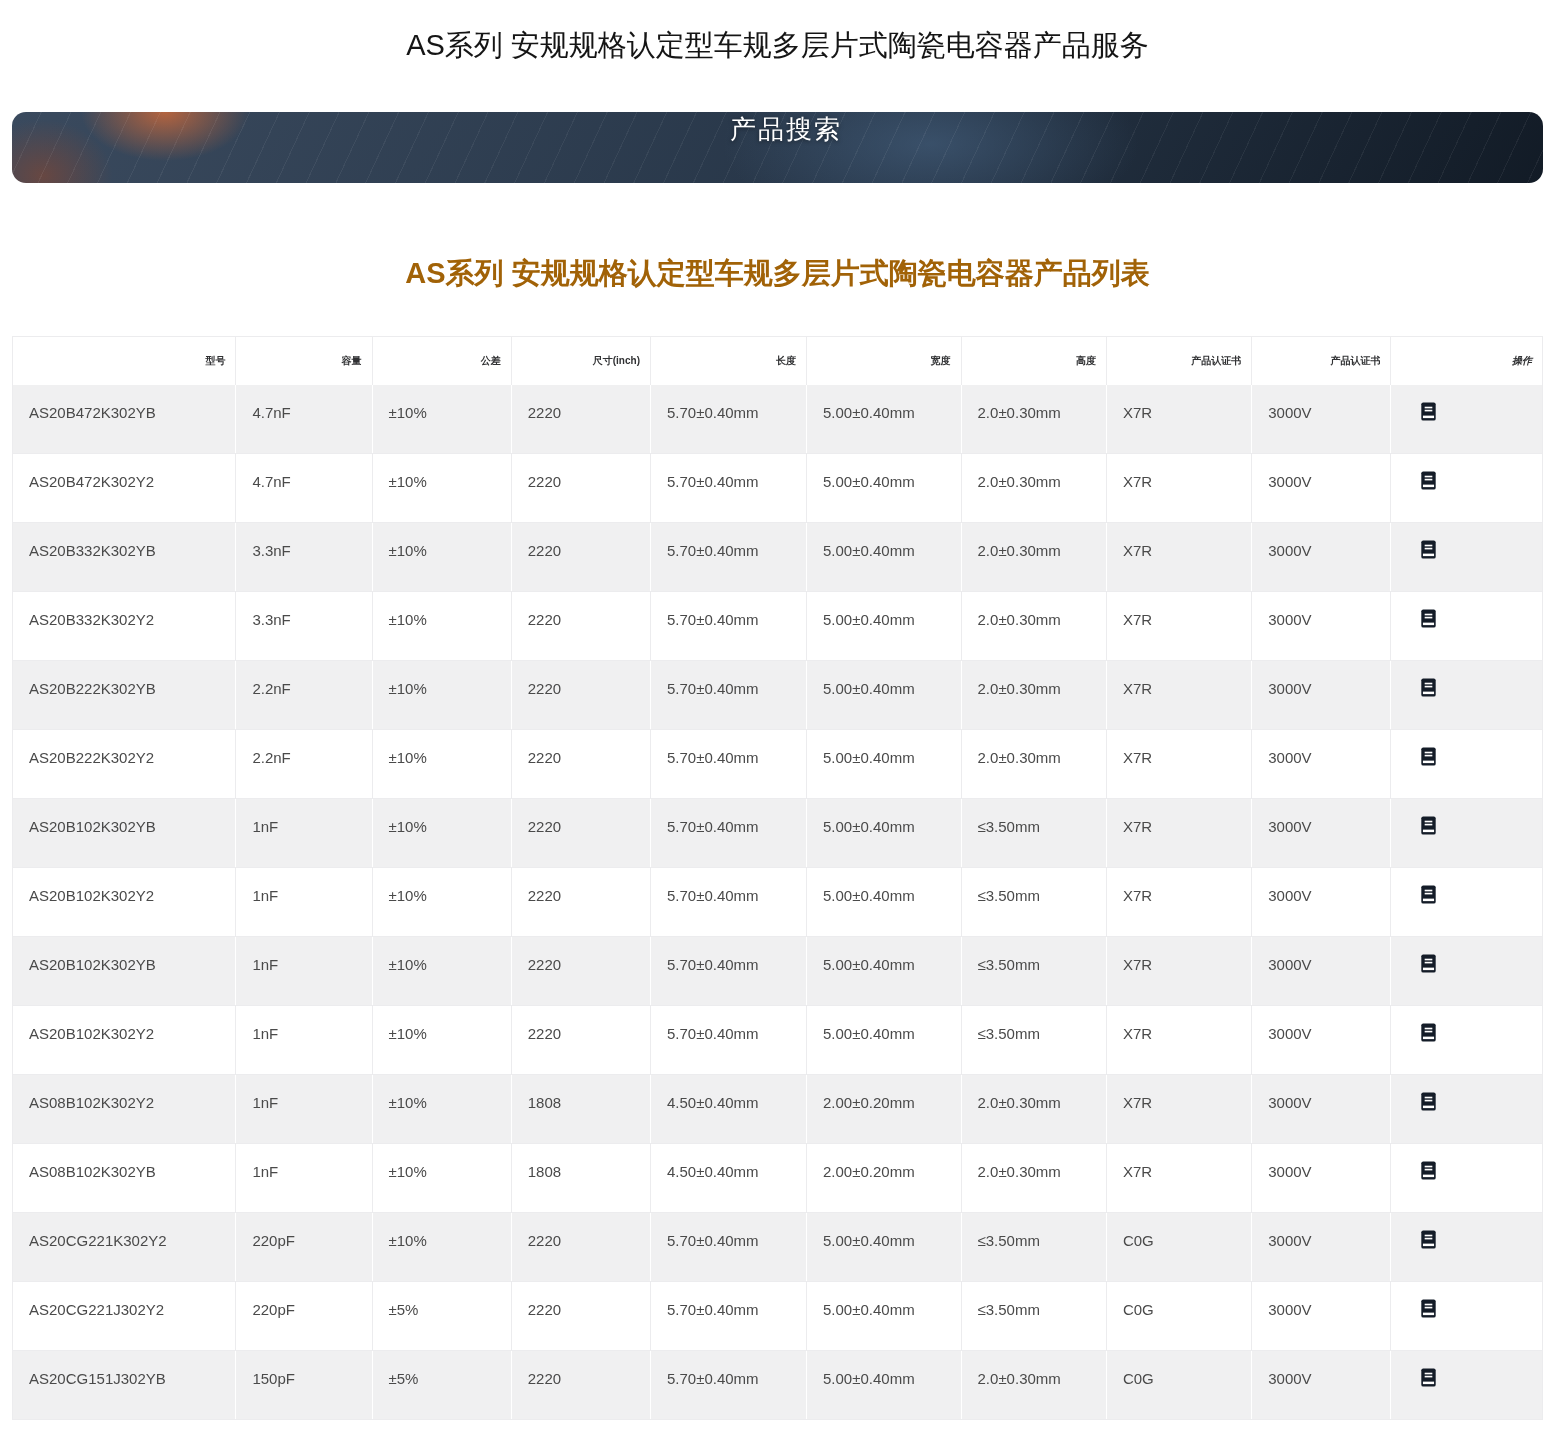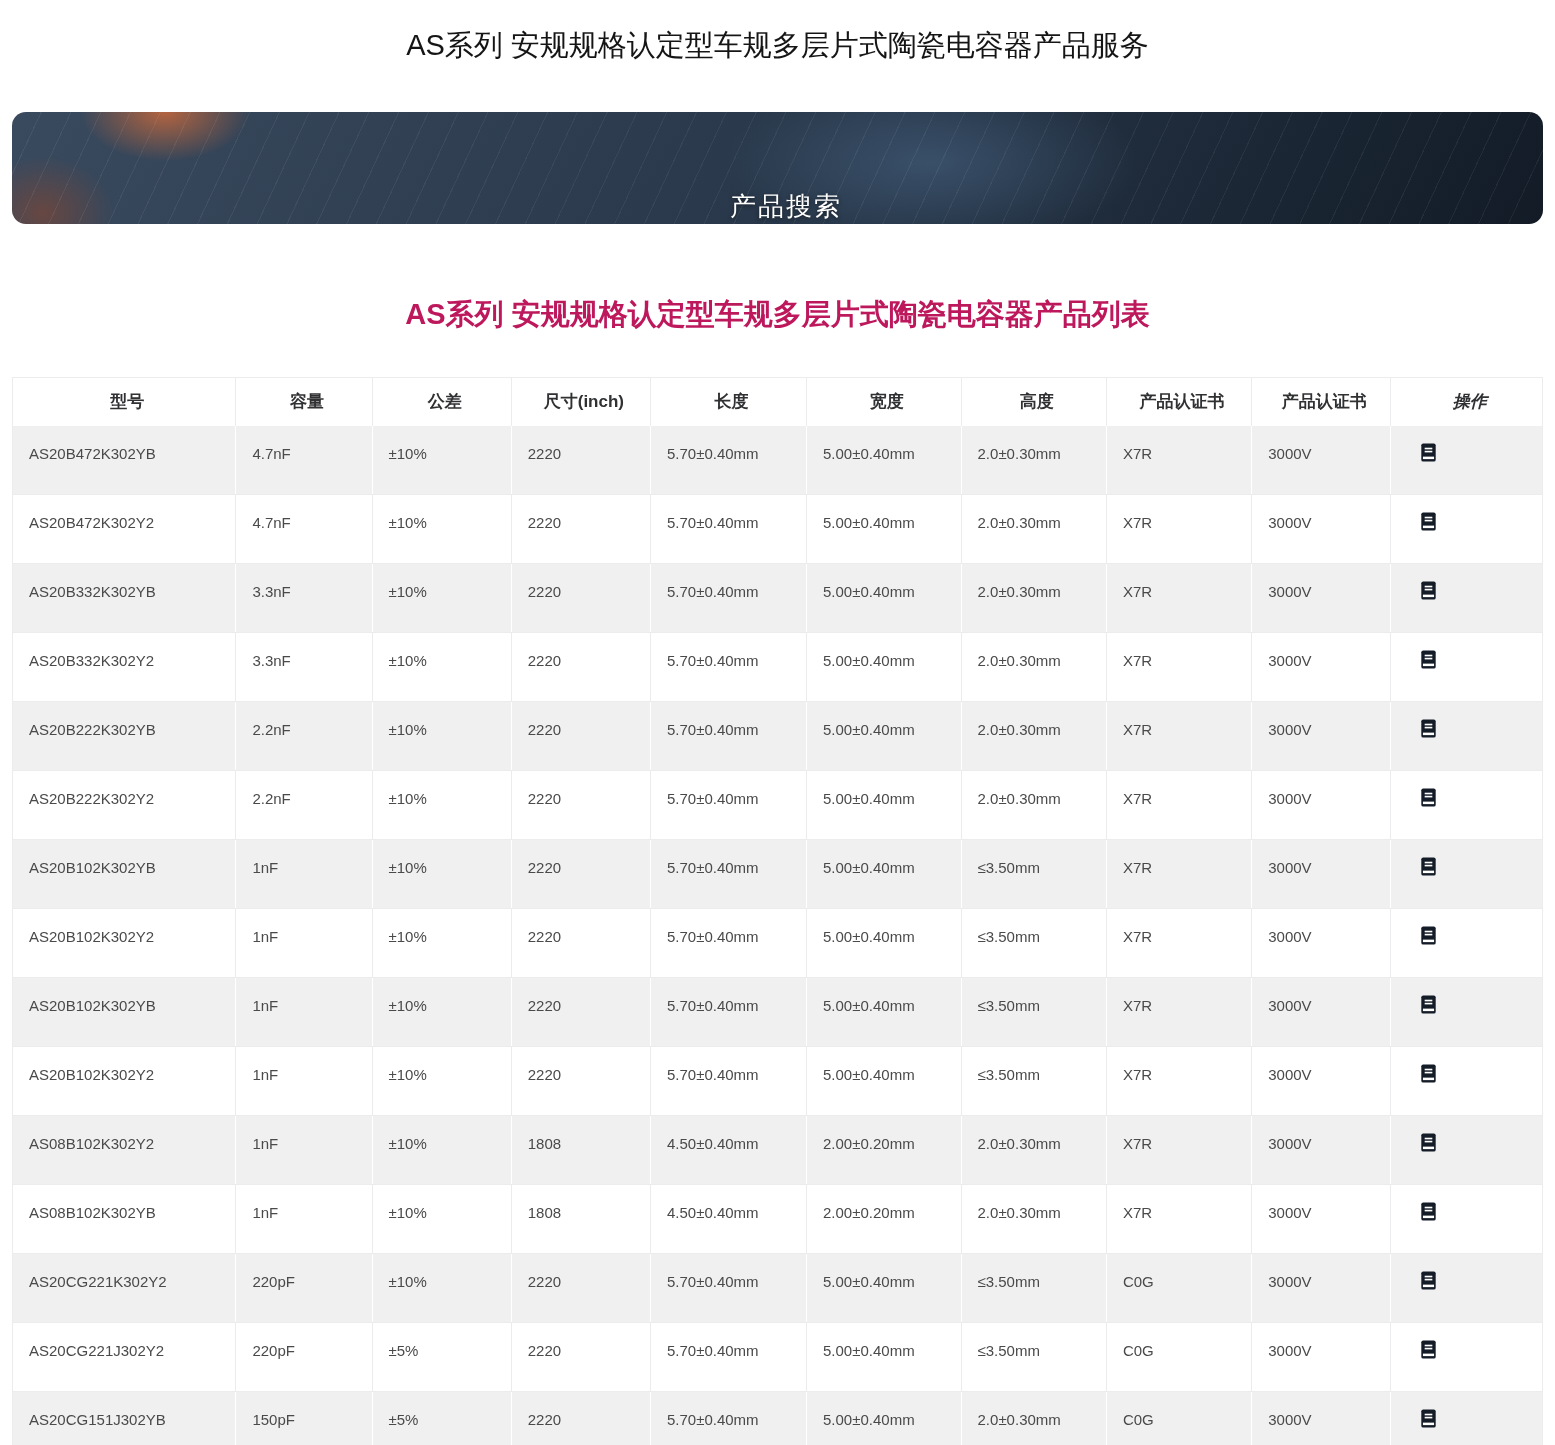--- a/index.html
+++ b/index.html
@@ -18,38 +18,38 @@
     line-height:36px;
     font-weight:normal;
     color:#151515;
   }
   .list-title {
     margin:72px 0 0;
     text-align:center;
     font-size:29px;
     line-height:36px;
     font-weight:bold;
-    color:#be185d;
+    color:#a16207;
   }
 
   
   .banners {
     display:flex;
     gap:18px;
     margin:49px 12px 0;
   }
   .banner {
     position:relative;
     flex:1;
-    height:112px;
+    height:71px;
     border-radius:14px;
     overflow:hidden;
     cursor:pointer;
     display:flex;
-    align-items:flex-end;
+    align-items:flex-start;
     justify-content:center;
     padding-left:17px;
   }
   .banner .label {
     position:relative;
     z-index:2;
     color:#ffffff;
     font-size:26px;
     letter-spacing:2px;
     text-shadow:0 1px 4px rgba(0,0,0,.55);
@@ -108,23 +108,23 @@
   .table-wrap { margin:45px 12px 0; }
   table.products {
     width:100%;
     border-collapse:collapse;
     border:1px solid #ececee;
     table-layout:fixed;
   }
   .products th {
     height:48px;
     vertical-align:middle;
-    text-align:center;
+    text-align:right;
     padding:0 10px 0 16px;
-    font-size:17px;
+    font-size:10px;
     font-weight:bold;
     color:#303133;
     background:#ffffff;
     border-right:1px solid #ececee;
     white-space:nowrap;
   }
   .products td {
     height:69px;
     vertical-align:top;
     padding:19px 10px 0 16px;

